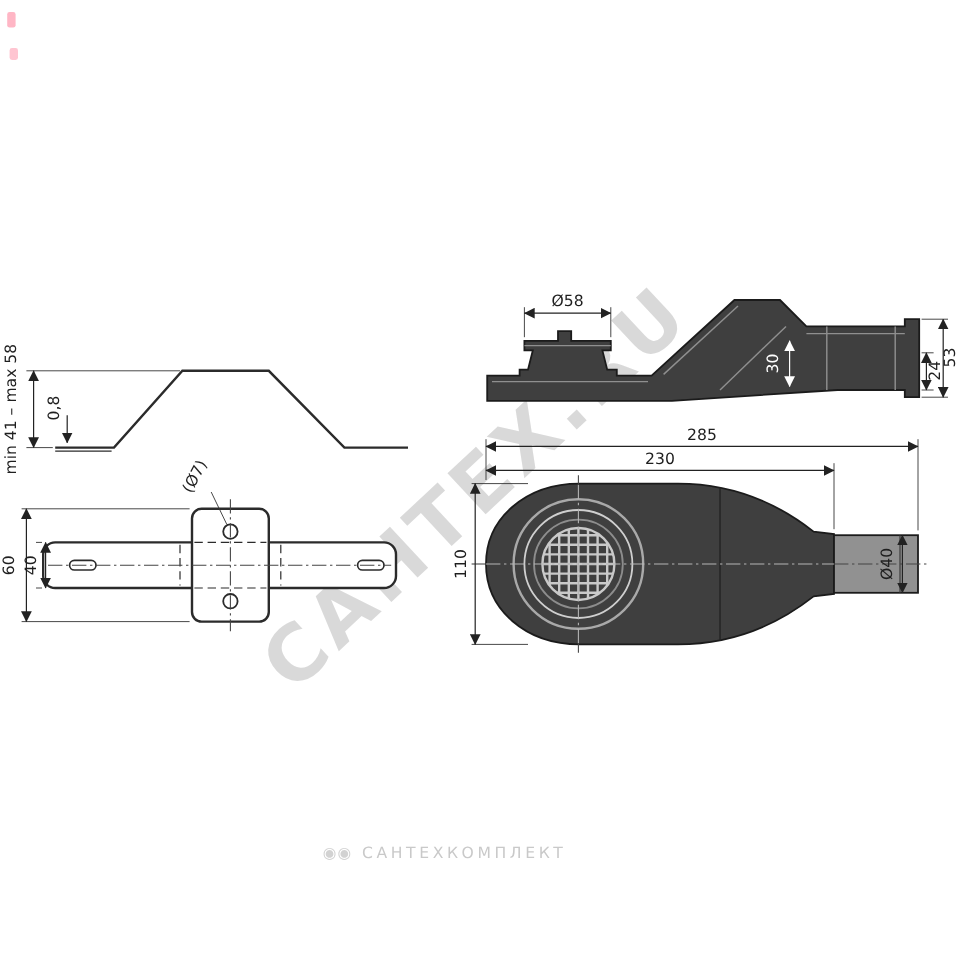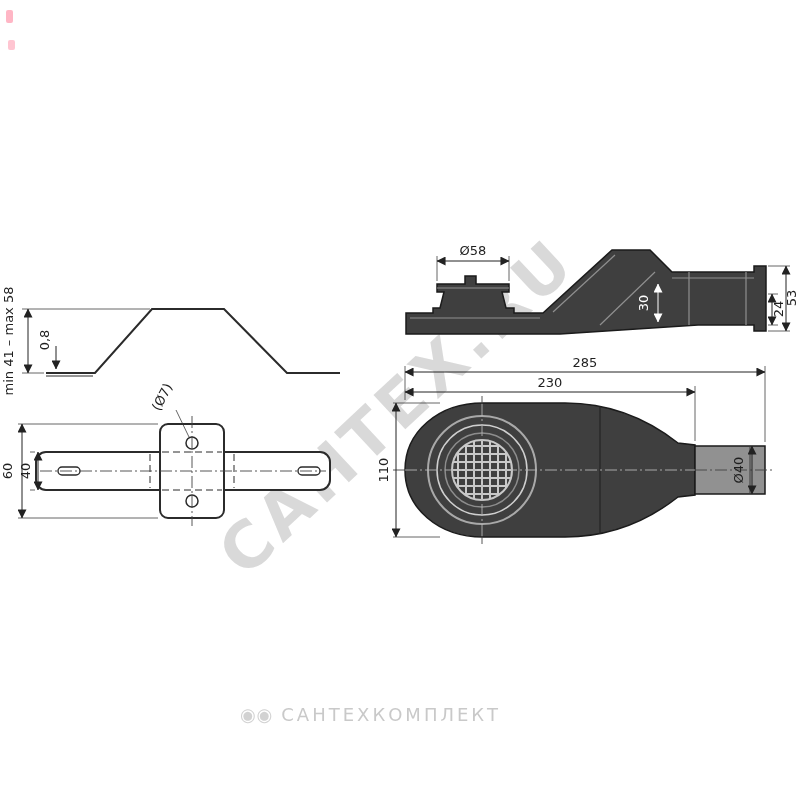--- a/index.html
+++ b/index.html
@@ -11,21 +11,21 @@
   .dim-text-white{fill:#ffffff;stroke:none;}
   .watermark-diagonal{
     position:absolute;left:47px;top:347px;width:700px;height:120px;
     display:flex;align-items:center;justify-content:center;
     transform:rotate(-43deg);
     font-size:64px;font-weight:bold;letter-spacing:5px;
     color:rgba(165,165,165,0.42);white-space:nowrap;pointer-events:none;
   }
   .watermark-bottom{
     position:absolute;left:0;top:704px;width:741px;text-align:center;
-    font-size:18px;letter-spacing:3px;color:#c9c9c9;white-space:nowrap;
+    font-size:13px;letter-spacing:3px;color:#c9c9c9;white-space:nowrap;
   }
   .brand-icon::before{content:"◉◉";letter-spacing:1px;margin-right:8px;color:#d2d2d2;}
   .artifact{position:absolute;border-radius:2px;background:rgba(255,110,140,0.5);}
   .artifact.a1{left:6px;top:10px;width:7px;height:13px;}
   .artifact.a2{left:8px;top:40px;width:7px;height:10px;background:rgba(255,110,140,0.4);}
 </style>
 </head>
 <body>
 
 <div id="canvas">

